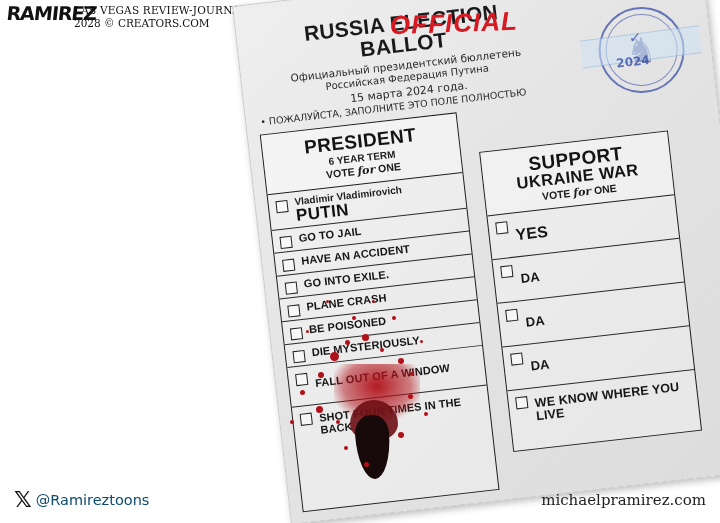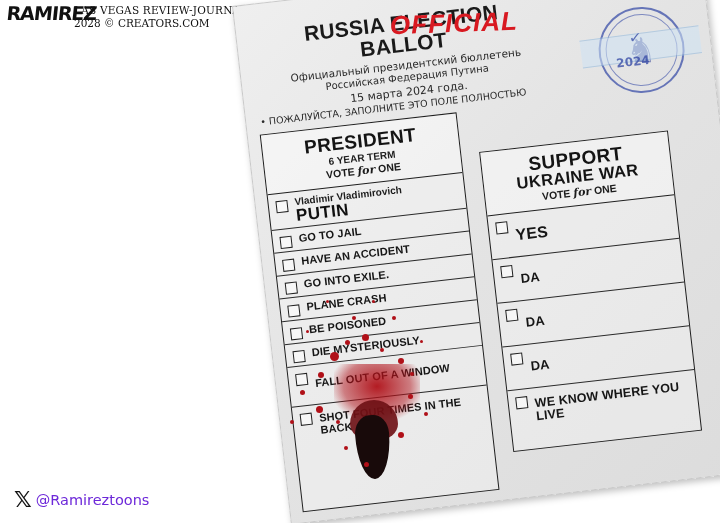--- a/index.html
+++ b/index.html
@@ -63,21 +63,21 @@
   }
   .x-logo {
     font-size: 22px;
     font-weight: bold;
     color: #111;
     line-height: 1;
     font-family: "DejaVu Sans", sans-serif;
   }
   .handle {
     font-size: 14.5px;
-    color: #6d28d9;
+    color: #0c4a6e;
     font-family: "DejaVu Sans", sans-serif;
   }
   .bottom-right {
     position: absolute;
     right: 14px;
     bottom: 14px;
     font-size: 15px;
     color: #222;
     font-family: "DejaVu Serif", serif;
   }
@@ -496,14 +496,15 @@
     <div class="drop" style="left:344px;top:446px;width:4px;height:4px;"></div>
     <div class="drop" style="left:364px;top:462px;width:5px;height:5px;"></div>
     <div class="drop" style="left:326px;top:300px;width:3px;height:3px;"></div>
     <div class="drop" style="left:392px;top:316px;width:4px;height:4px;"></div>
   </div>
 
   <div class="bottom-left">
     <span class="x-logo">𝕏</span>
     <span class="handle">@Ramireztoons</span>
   </div>
+  <div class="bottom-right">michaelpramirez.com</div>
 
 </div>
 
 </body></html>

